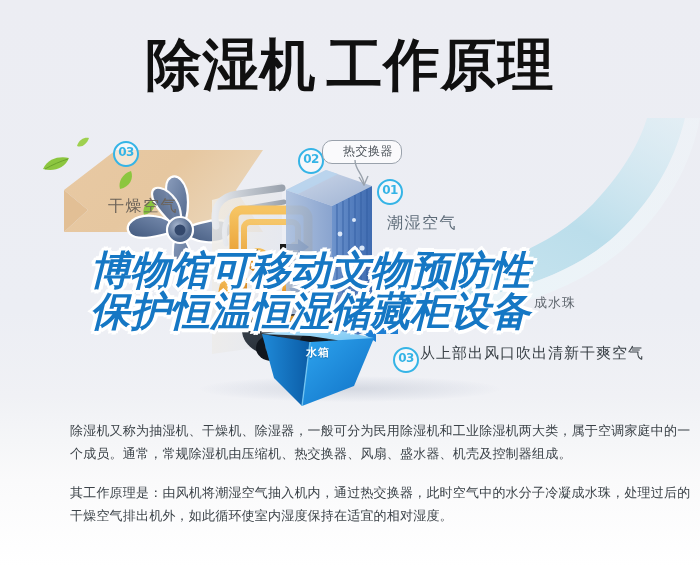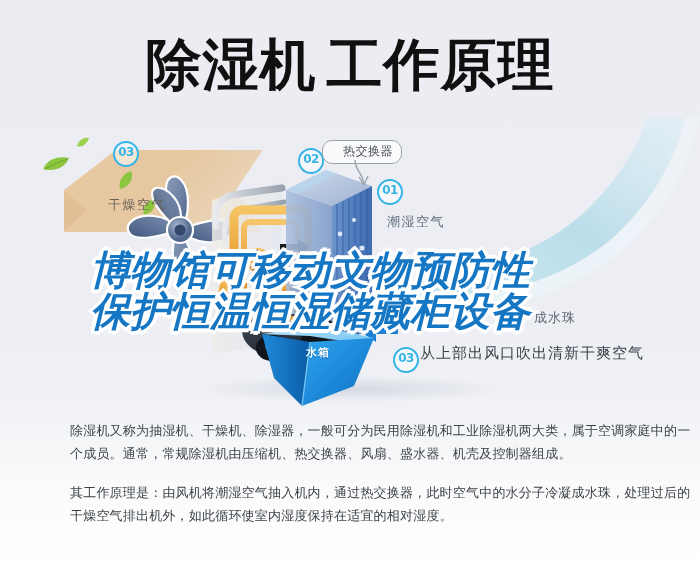--- a/index.html
+++ b/index.html
@@ -124,21 +124,21 @@
     letter-spacing: 0.5px;
     white-space: nowrap;
   }
   .bubble-tail {
     position: absolute;
     left: 353px; top: 42px;
   }
 
   .lbl {
     position: absolute;
-    font-size: 13px;
+    font-size: 16px;
     color: #5c636b;
     letter-spacing: 1.5px;
     white-space: nowrap;
   }
   .lbl-dry   { left: 108px; top: 78px; color: #6b6258; }
   .lbl-humid { left: 387px; top: 95px; color: #5d6b78; }
 
   .note-03 {
     position: absolute;
     left: 420px; top: 226px;
@@ -148,21 +148,20 @@
     white-space: nowrap;
   }
 
   .cond-note {
     position: absolute;
     left: 534px; top: 176px;
     font-size: 13px;
     color: #5c636b;
     letter-spacing: 1px;
     white-space: nowrap;
-    margin-top: 15px;
   }
 
   
   .overlay-wrap {
     position: absolute;
     left: 0px; top: 250px;
     width: 620px;
     text-align: center;
     pointer-events: none;
   }

